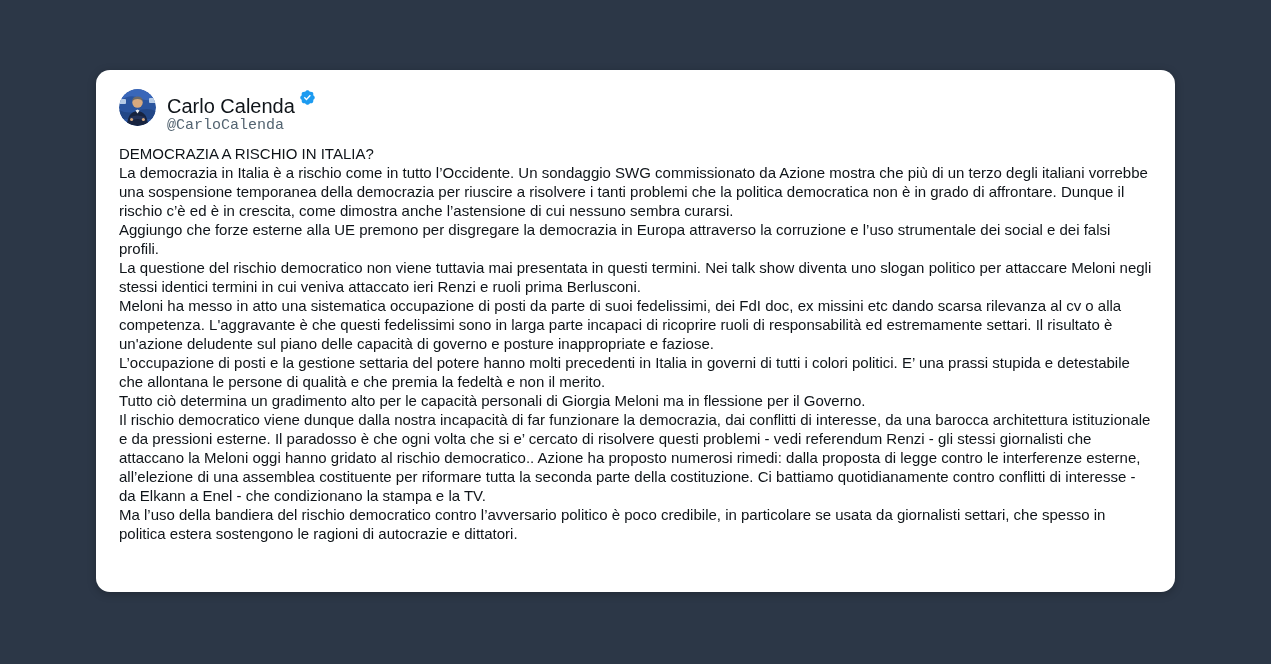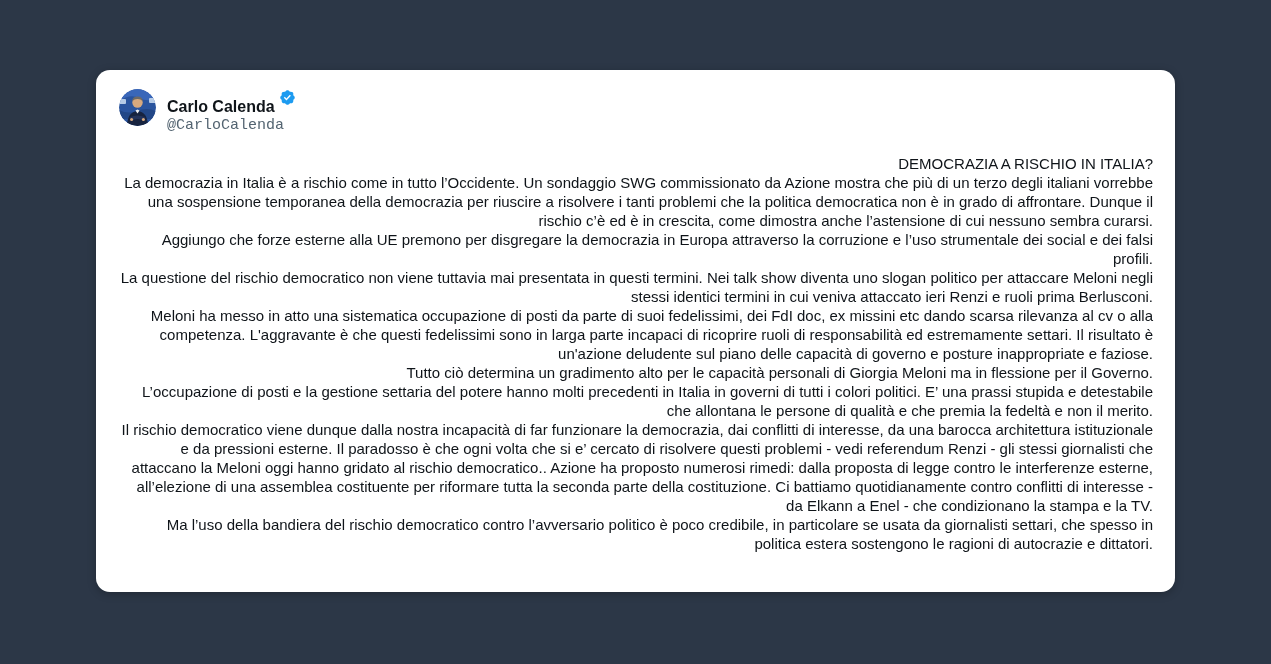--- a/index.html
+++ b/index.html
@@ -45,47 +45,46 @@
     display: flex;
     flex-direction: column;
     justify-content: center;
   }
   .author-name-row {
     display: flex;
     align-items: center;
     gap: 4px;
   }
   .author-name {
-    font-size: 16px;
-    font-weight: 700;
+    font-size: 20px;
+    font-weight: 400;
     color: var(--text, #0f1419);
     line-height: 19px;
     cursor: pointer;
     margin-top: 17px;
   }
   .verified-badge {
     width: 17px;
     height: 17px;
     color: var(--verified_badge, #1d9bf0);
     display: inline-flex;
   }
   .author-handle {
     font-size: 15px;
     color: var(--handle, #536471);
     line-height: 19px;
     cursor: pointer;
     font-family: Liberation Mono, monospace;
   }
   .tweet-text {
-    margin-top: 28px;
+    margin-top: 18px;
     font-size: 15px;
     line-height: 19px;
     color: var(--text, #0f1419);
     letter-spacing: 0;
-    text-align: right;
   }
   .tweet-paragraph {
     margin: 0;
     white-space: pre-wrap;
   }
 </style>
 </head>
 <body>
 
 <div class="tweet-card">
@@ -130,19 +129,19 @@
       <div class="author-handle">@CarloCalenda</div>
     </div>
   </div>
 
   <div class="tweet-text">
       <div class="tweet-paragraph">DEMOCRAZIA A RISCHIO IN ITALIA?</div>
       <div class="tweet-paragraph">La democrazia in Italia è a rischio come in tutto l’Occidente. Un sondaggio SWG commissionato da Azione mostra che più di un terzo degli italiani vorrebbe una sospensione temporanea della democrazia per riuscire a risolvere i tanti problemi che la politica democratica non è in grado di affrontare. Dunque il rischio c’è ed è in crescita, come dimostra anche l’astensione di cui nessuno sembra curarsi.</div>
       <div class="tweet-paragraph">Aggiungo che forze esterne alla UE premono per disgregare la democrazia in Europa attraverso la corruzione e l’uso strumentale dei social e dei falsi profili.</div>
       <div class="tweet-paragraph">La questione del rischio democratico non viene tuttavia mai presentata in questi termini. Nei talk show diventa uno slogan politico per attaccare Meloni negli stessi identici termini in cui veniva attaccato ieri Renzi e ruoli prima Berlusconi.</div>
       <div class="tweet-paragraph">Meloni ha messo in atto una sistematica occupazione di posti da parte di suoi fedelissimi, dei FdI doc, ex missini etc dando scarsa rilevanza al cv o alla competenza. L'aggravante è che questi fedelissimi sono in larga parte incapaci di ricoprire ruoli di responsabilità ed estremamente settari. Il risultato è un'azione deludente sul piano delle capacità di governo e posture inappropriate e faziose.</div>
+      <div class="tweet-paragraph">L’occupazione di posti e la gestione settaria del potere hanno molti precedenti in Italia in governi di tutti i colori politici. E’ una prassi stupida e detestabile che allontana le persone di qualità e che premia la fedeltà e non il merito.</div>
       <div class="tweet-paragraph">Tutto ciò determina un gradimento alto per le capacità personali di Giorgia Meloni ma in flessione per il Governo.</div>
-      <div class="tweet-paragraph">L’occupazione di posti e la gestione settaria del potere hanno molti precedenti in Italia in governi di tutti i colori politici. E’ una prassi stupida e detestabile che allontana le persone di qualità e che premia la fedeltà e non il merito.</div>
       <div class="tweet-paragraph">Il rischio democratico viene dunque dalla nostra incapacità di far funzionare la democrazia, dai conflitti di interesse, da una barocca architettura istituzionale e da pressioni esterne. Il paradosso è che ogni volta che si e’ cercato di risolvere questi problemi - vedi referendum Renzi - gli stessi giornalisti che attaccano la Meloni oggi hanno gridato al rischio democratico.. Azione ha proposto numerosi rimedi: dalla proposta di legge contro le interferenze esterne, all’elezione di una assemblea costituente per riformare tutta la seconda parte della costituzione. Ci battiamo quotidianamente contro conflitti di interesse - da Elkann a Enel - che condizionano la stampa e la TV.</div>
       <div class="tweet-paragraph">Ma l’uso della bandiera del rischio democratico contro l’avversario politico è poco credibile, in particolare se usata da giornalisti settari, che spesso in politica estera sostengono le ragioni di autocrazie e dittatori.</div>
     </div>
 
 </div>
 
 </body></html>

